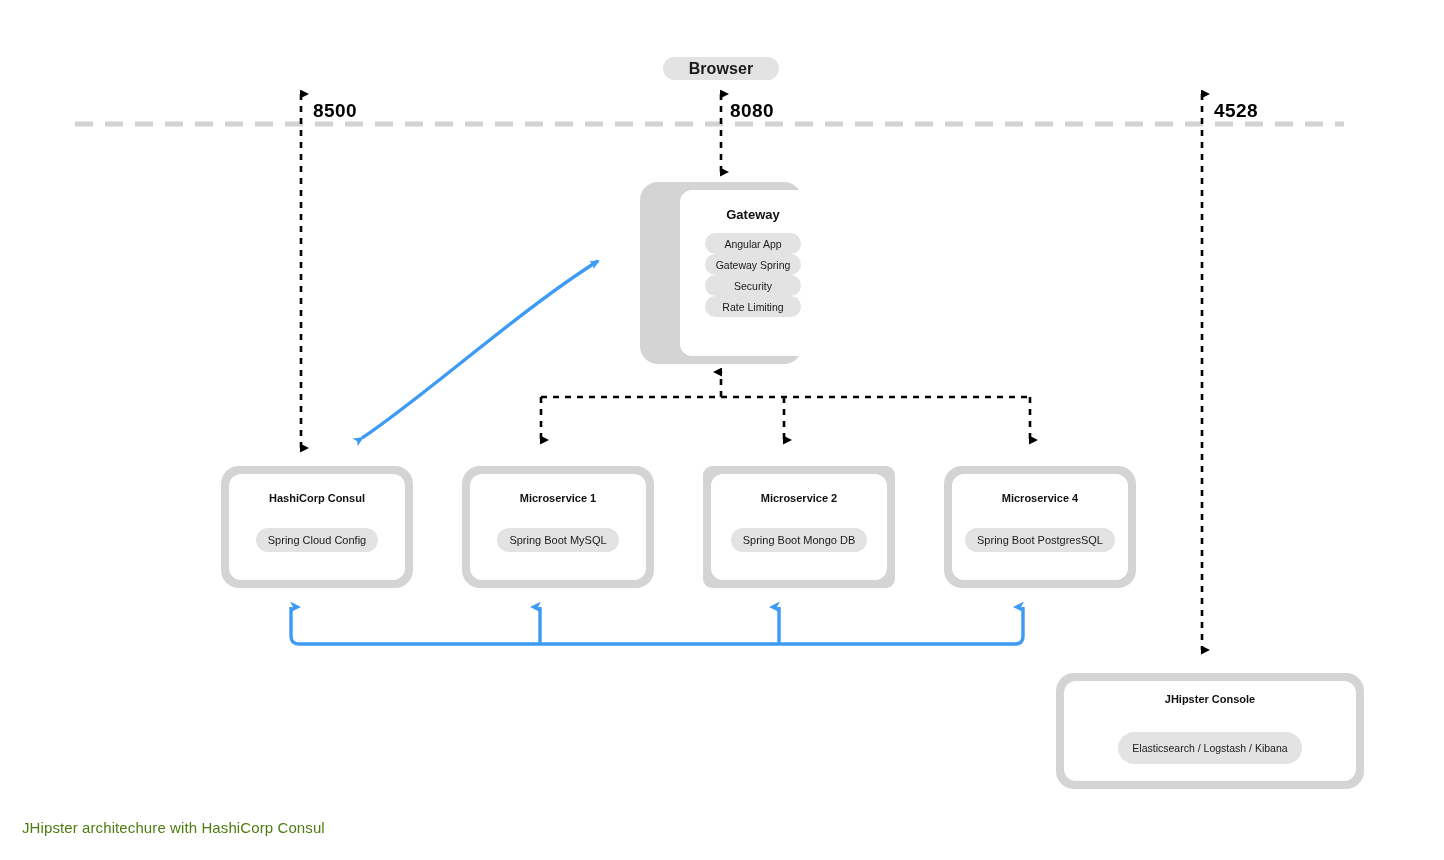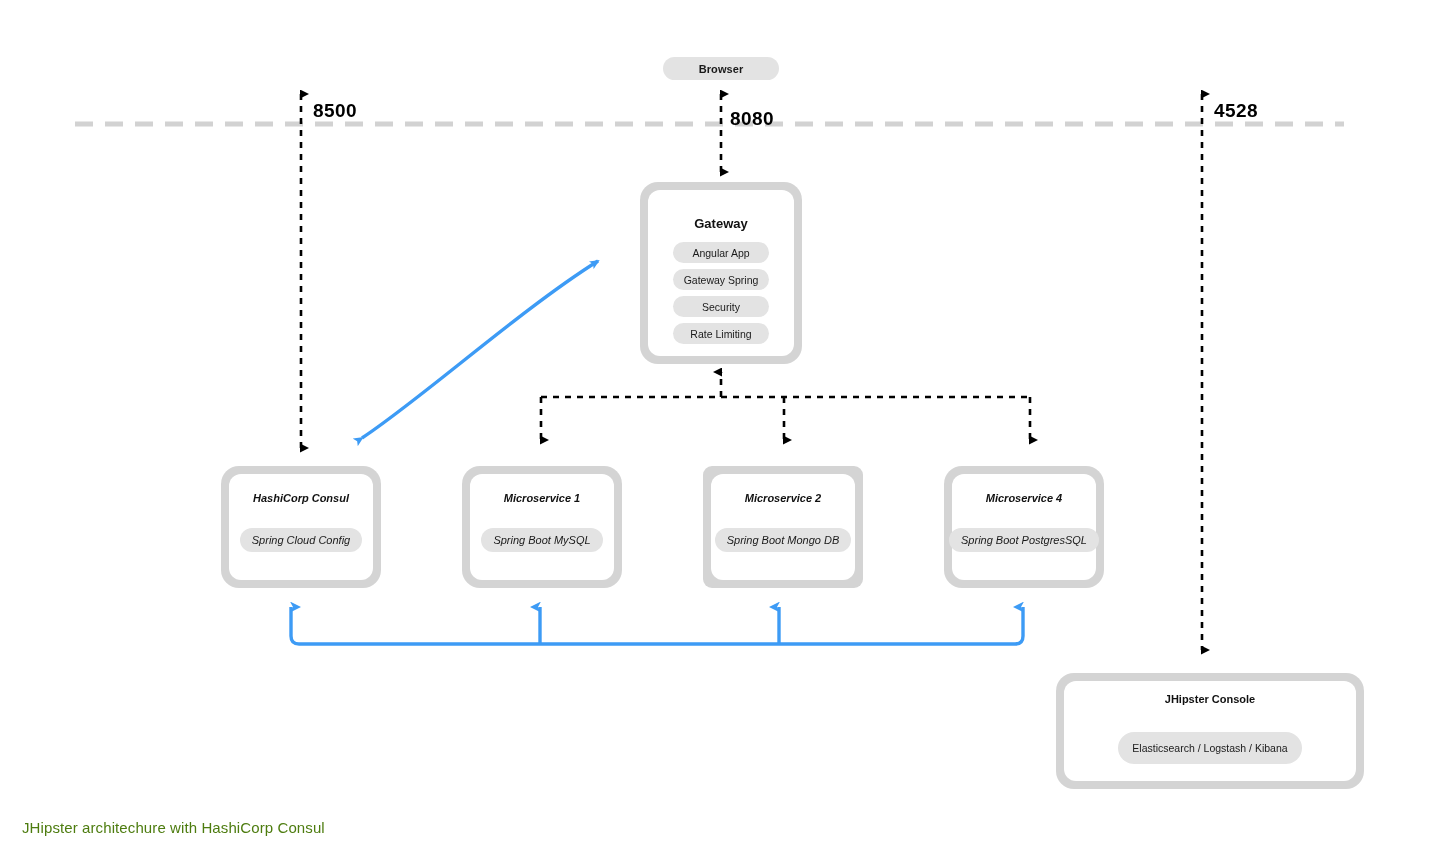--- a/index.html
+++ b/index.html
@@ -38,35 +38,35 @@
     white-space: nowrap;
   }
 
   
   #browser-pill {
     position: absolute;
     left: 663px;
     top: 57px;
     width: 116px;
     height: 23px;
-    font-size: 11px;
+    font-size: 16px;
     font-weight: 700;
     letter-spacing: .1px;
   }
 
   
   .port-label {
     position: absolute;
     font-size: 19px;
     font-weight: 700;
     color: #000000;
     letter-spacing: .4px;
   }
   #port-8500 { left: 313px; top: 100px; }
-  #port-8080 { left: 730px; top: 100px; margin-top: 8px; }
+  #port-8080 { left: 730px; top: 100px; }
   #port-5601 { left: 1214px; top: 100px; }
 
   
   .node {
     position: absolute;
     background: #d4d4d4;
     border-radius: 18px;
     padding: 8px;
   }
   .node-inner {
@@ -79,37 +79,36 @@
     align-items: center;
   }
   .node-title {
     color: #111111;
     font-weight: 700;
     white-space: nowrap;
   }
 
   
   #node-gateway { left: 640px; top: 182px; width: 162px; height: 182px; }
-  #node-gateway .node-inner { padding-top: 26px; }
+  #node-gateway .node-inner { padding-top: 17px; margin-left: 32px; }
   #node-gateway .node-title { font-size: 13px; }
   #node-gateway .stack {
     margin-top: 11px;
     display: flex;
     flex-direction: column;
-    gap: 6px;
     justify-content: center;
   }
   #node-gateway .pill {
     width: 96px;
     height: 21px;
     font-size: 10.5px;
   }
 
   
-  .svc { width: 160px; height: 122px; font-style: italic; }
+  .svc { width: 192px; height: 122px; }
   .svc .node-inner { padding-top: 18px; }
   .svc .node-title { font-size: 11px; }
   .svc .pill {
     margin-top: 24px;
     height: 24px;
     padding: 0 12px;
     font-size: 11px;
   }
   #node-consul { left: 221px; top: 466px; }
   #node-ms1   { left: 462px; top: 466px; }

